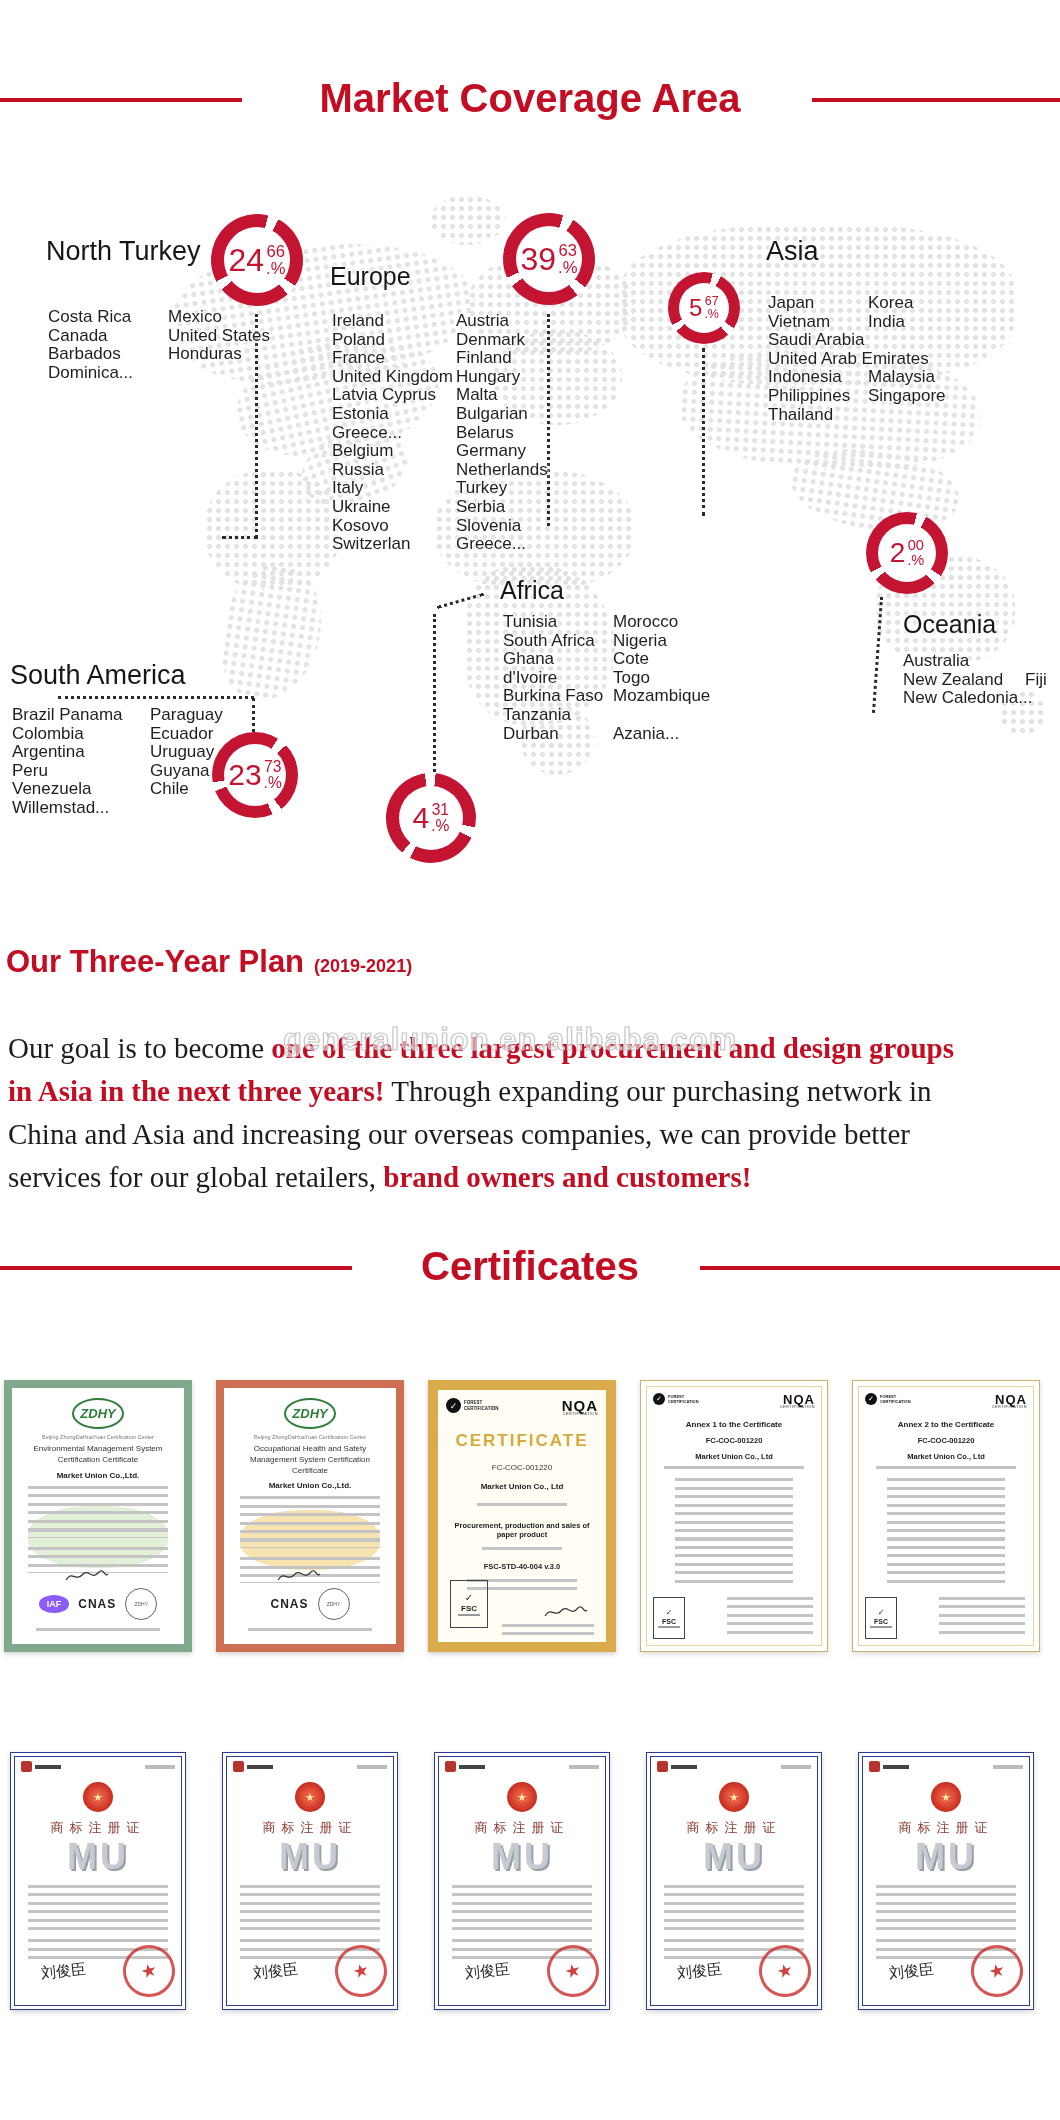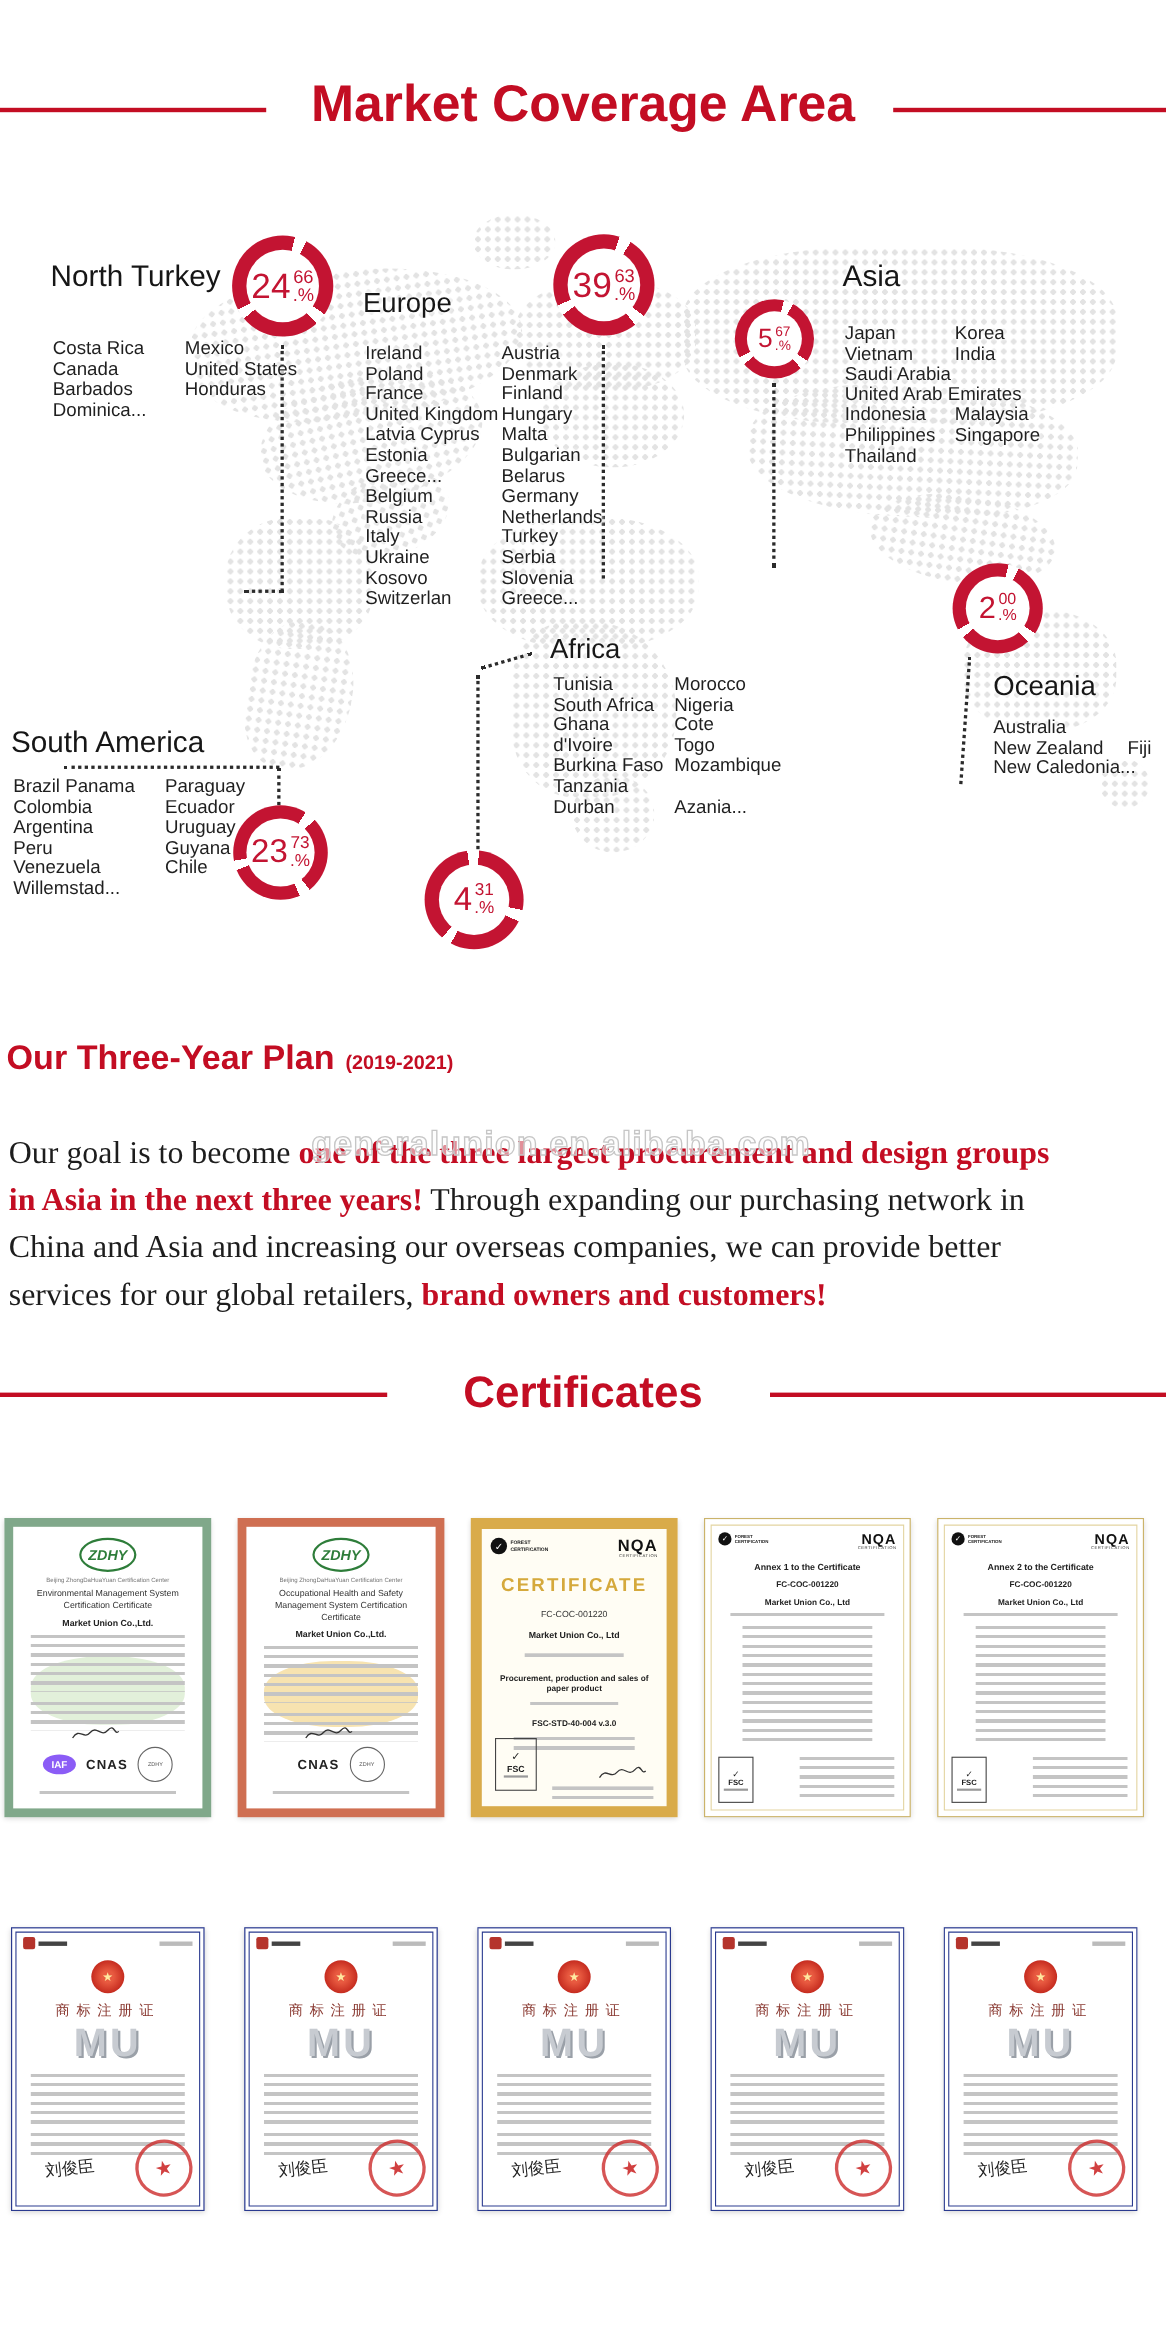--- a/index.html
+++ b/index.html
@@ -92,21 +92,21 @@
   .tm-stamp{position:absolute;right:10px;bottom:12px;width:46px;height:46px;border:3px solid rgba(204,43,43,0.8);
             border-radius:50%;display:flex;align-items:center;justify-content:center;color:rgba(204,43,43,0.9);
             font-size:18px;transform:rotate(-14deg);}
 </style>
 </head>
 <body>
 
 <div class="page">
 
   <div class="rule" style="left:0;top:98px;width:242px;"></div>
-  <div class="sec-title" style="top:66px;font-size:47px;">Market Coverage Area</div>
+  <div class="sec-title" style="top:76px;font-size:40px;">Market Coverage Area</div>
   <div class="rule" style="left:812px;top:98px;width:248px;"></div>
 
   <div>
     <div class="dots" style="left:175px;top:245px;width:300px;height:135px;border-radius:40% 60% 50% 50%;transform:rotate(-8deg);"></div>
     <div class="dots" style="left:235px;top:340px;width:205px;height:115px;border-radius:50%;transform:rotate(-12deg);"></div>
     <div class="dots" style="left:300px;top:430px;width:110px;height:75px;border-radius:50%;transform:rotate(-20deg);"></div>
     <div class="dots" style="left:430px;top:195px;width:75px;height:50px;border-radius:50%;"></div>
     <div class="dots" style="left:205px;top:470px;width:135px;height:120px;border-radius:45%;"></div>
     <div class="dots" style="left:225px;top:565px;width:95px;height:135px;border-radius:50% 50% 60% 40%;transform:rotate(8deg);"></div>
     <div class="dots" style="left:468px;top:255px;width:165px;height:100px;border-radius:45%;"></div>

